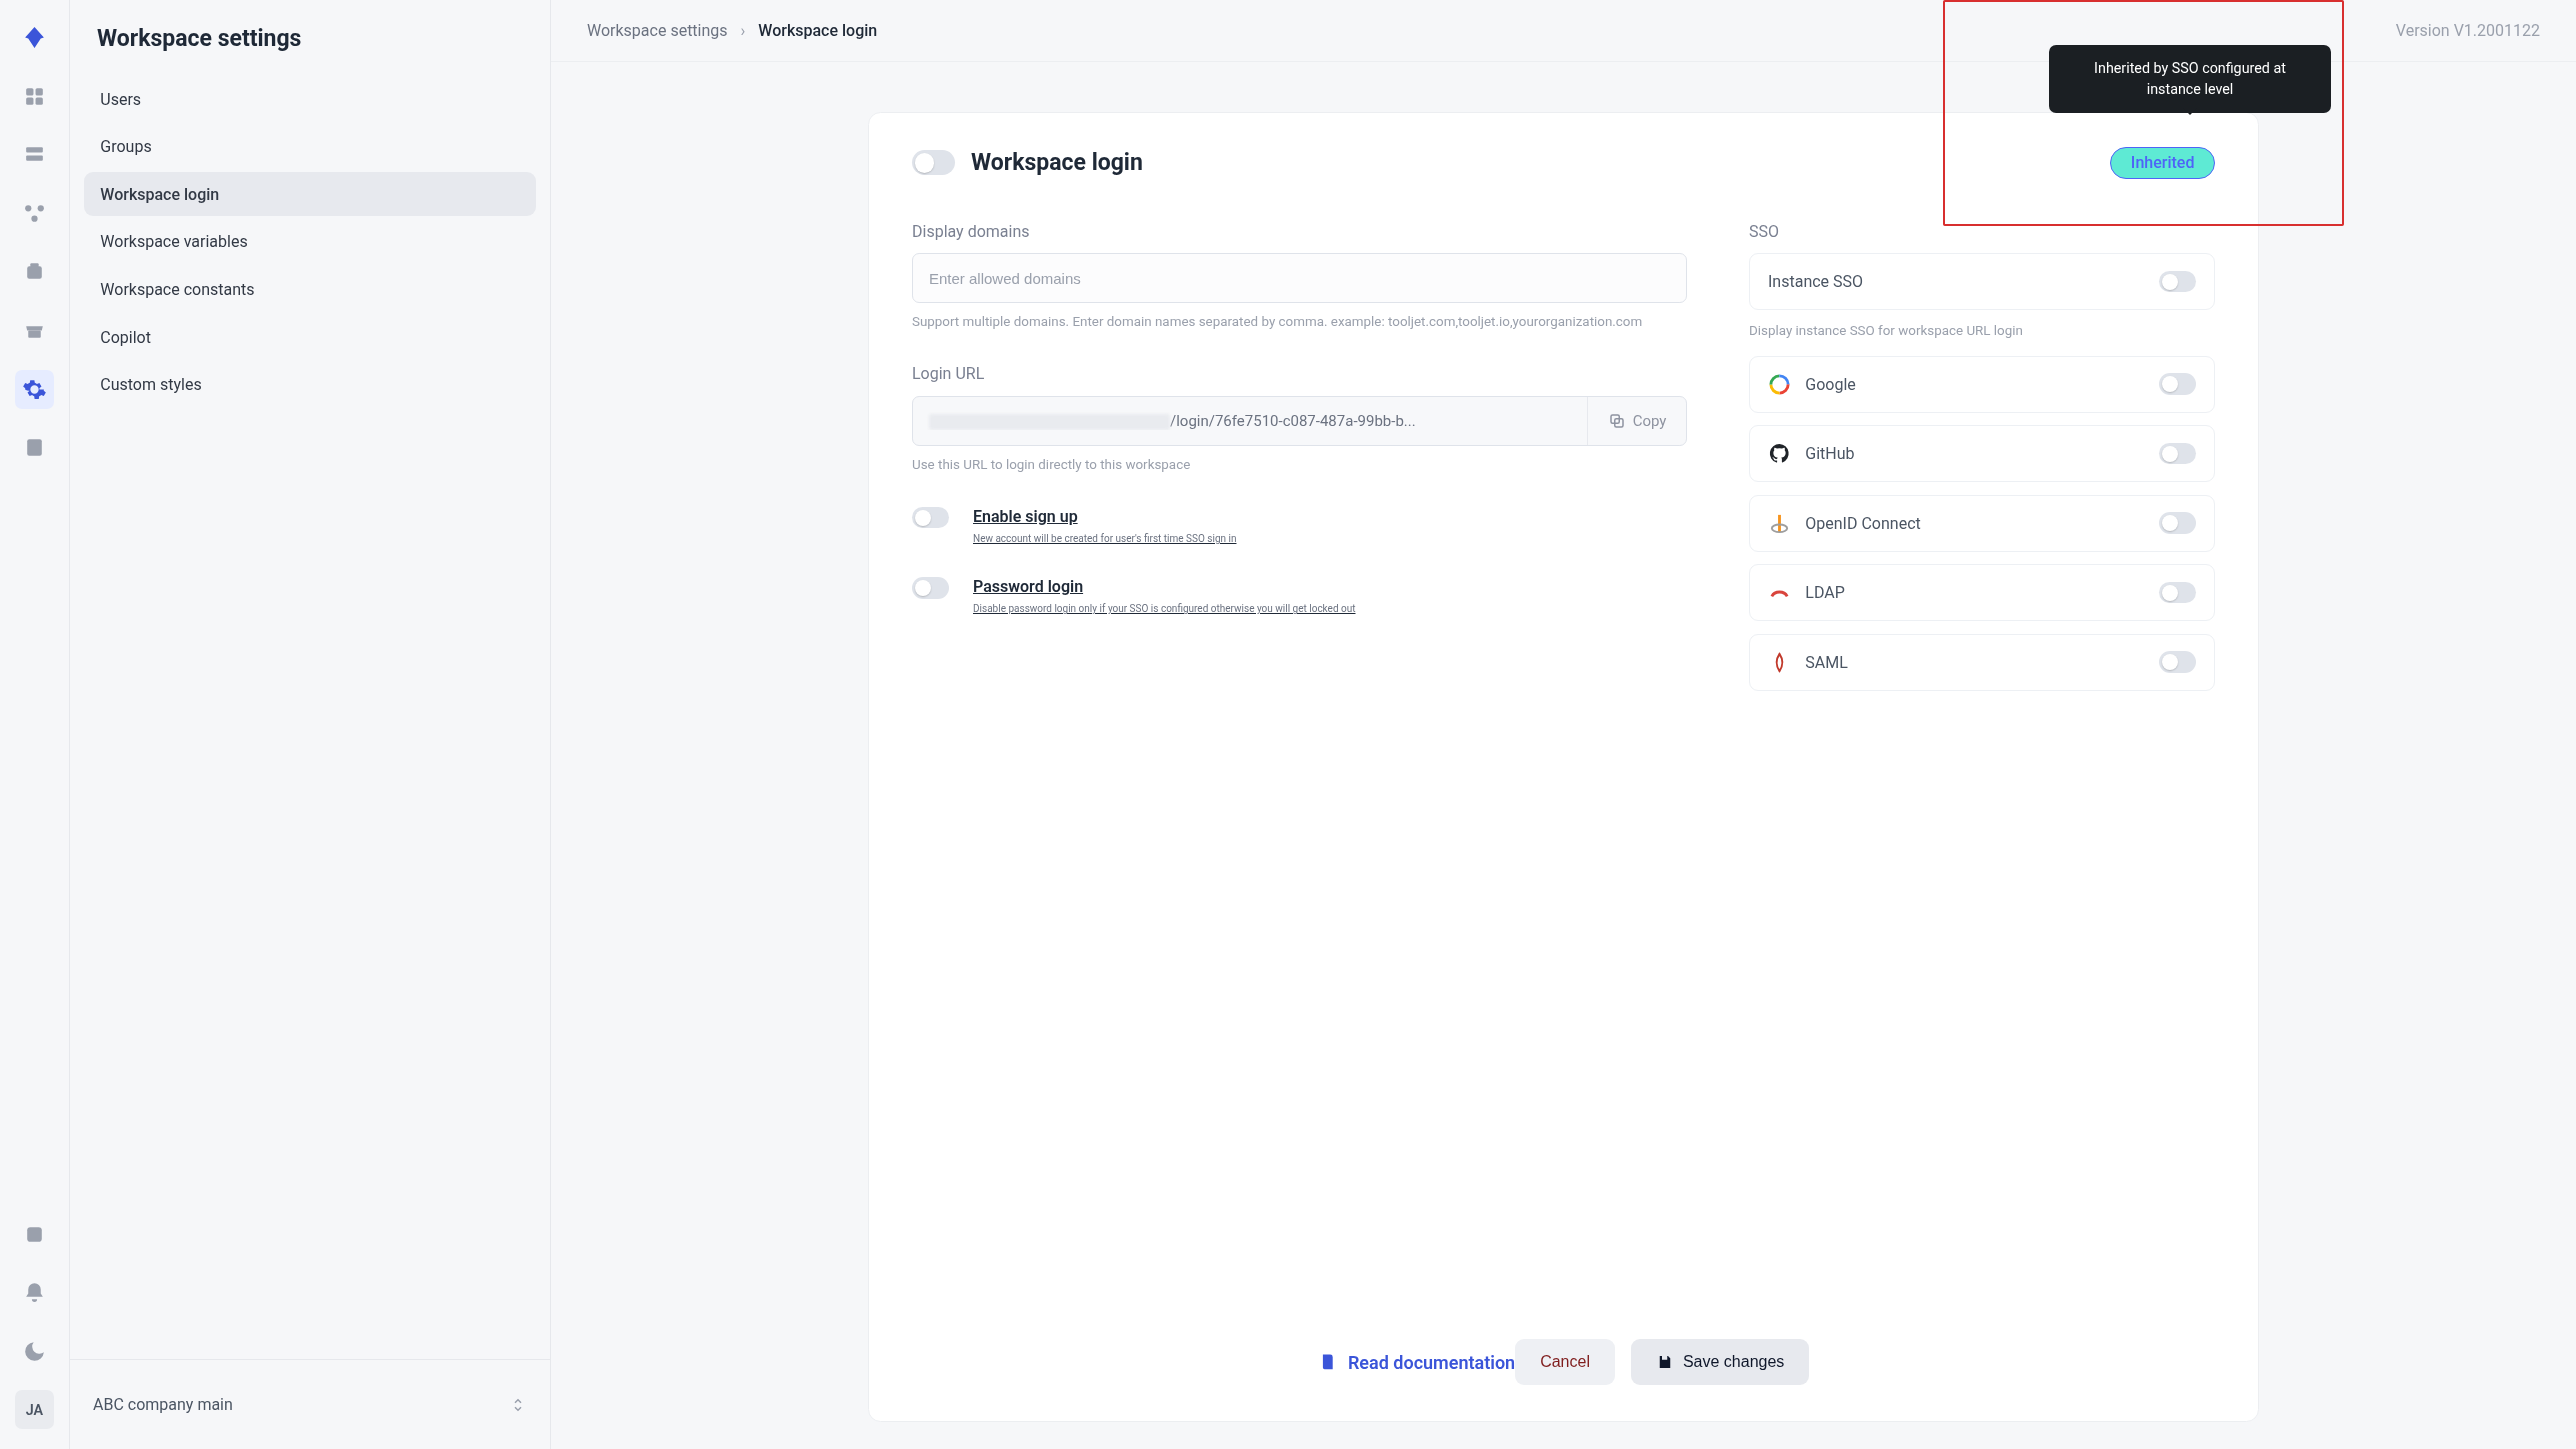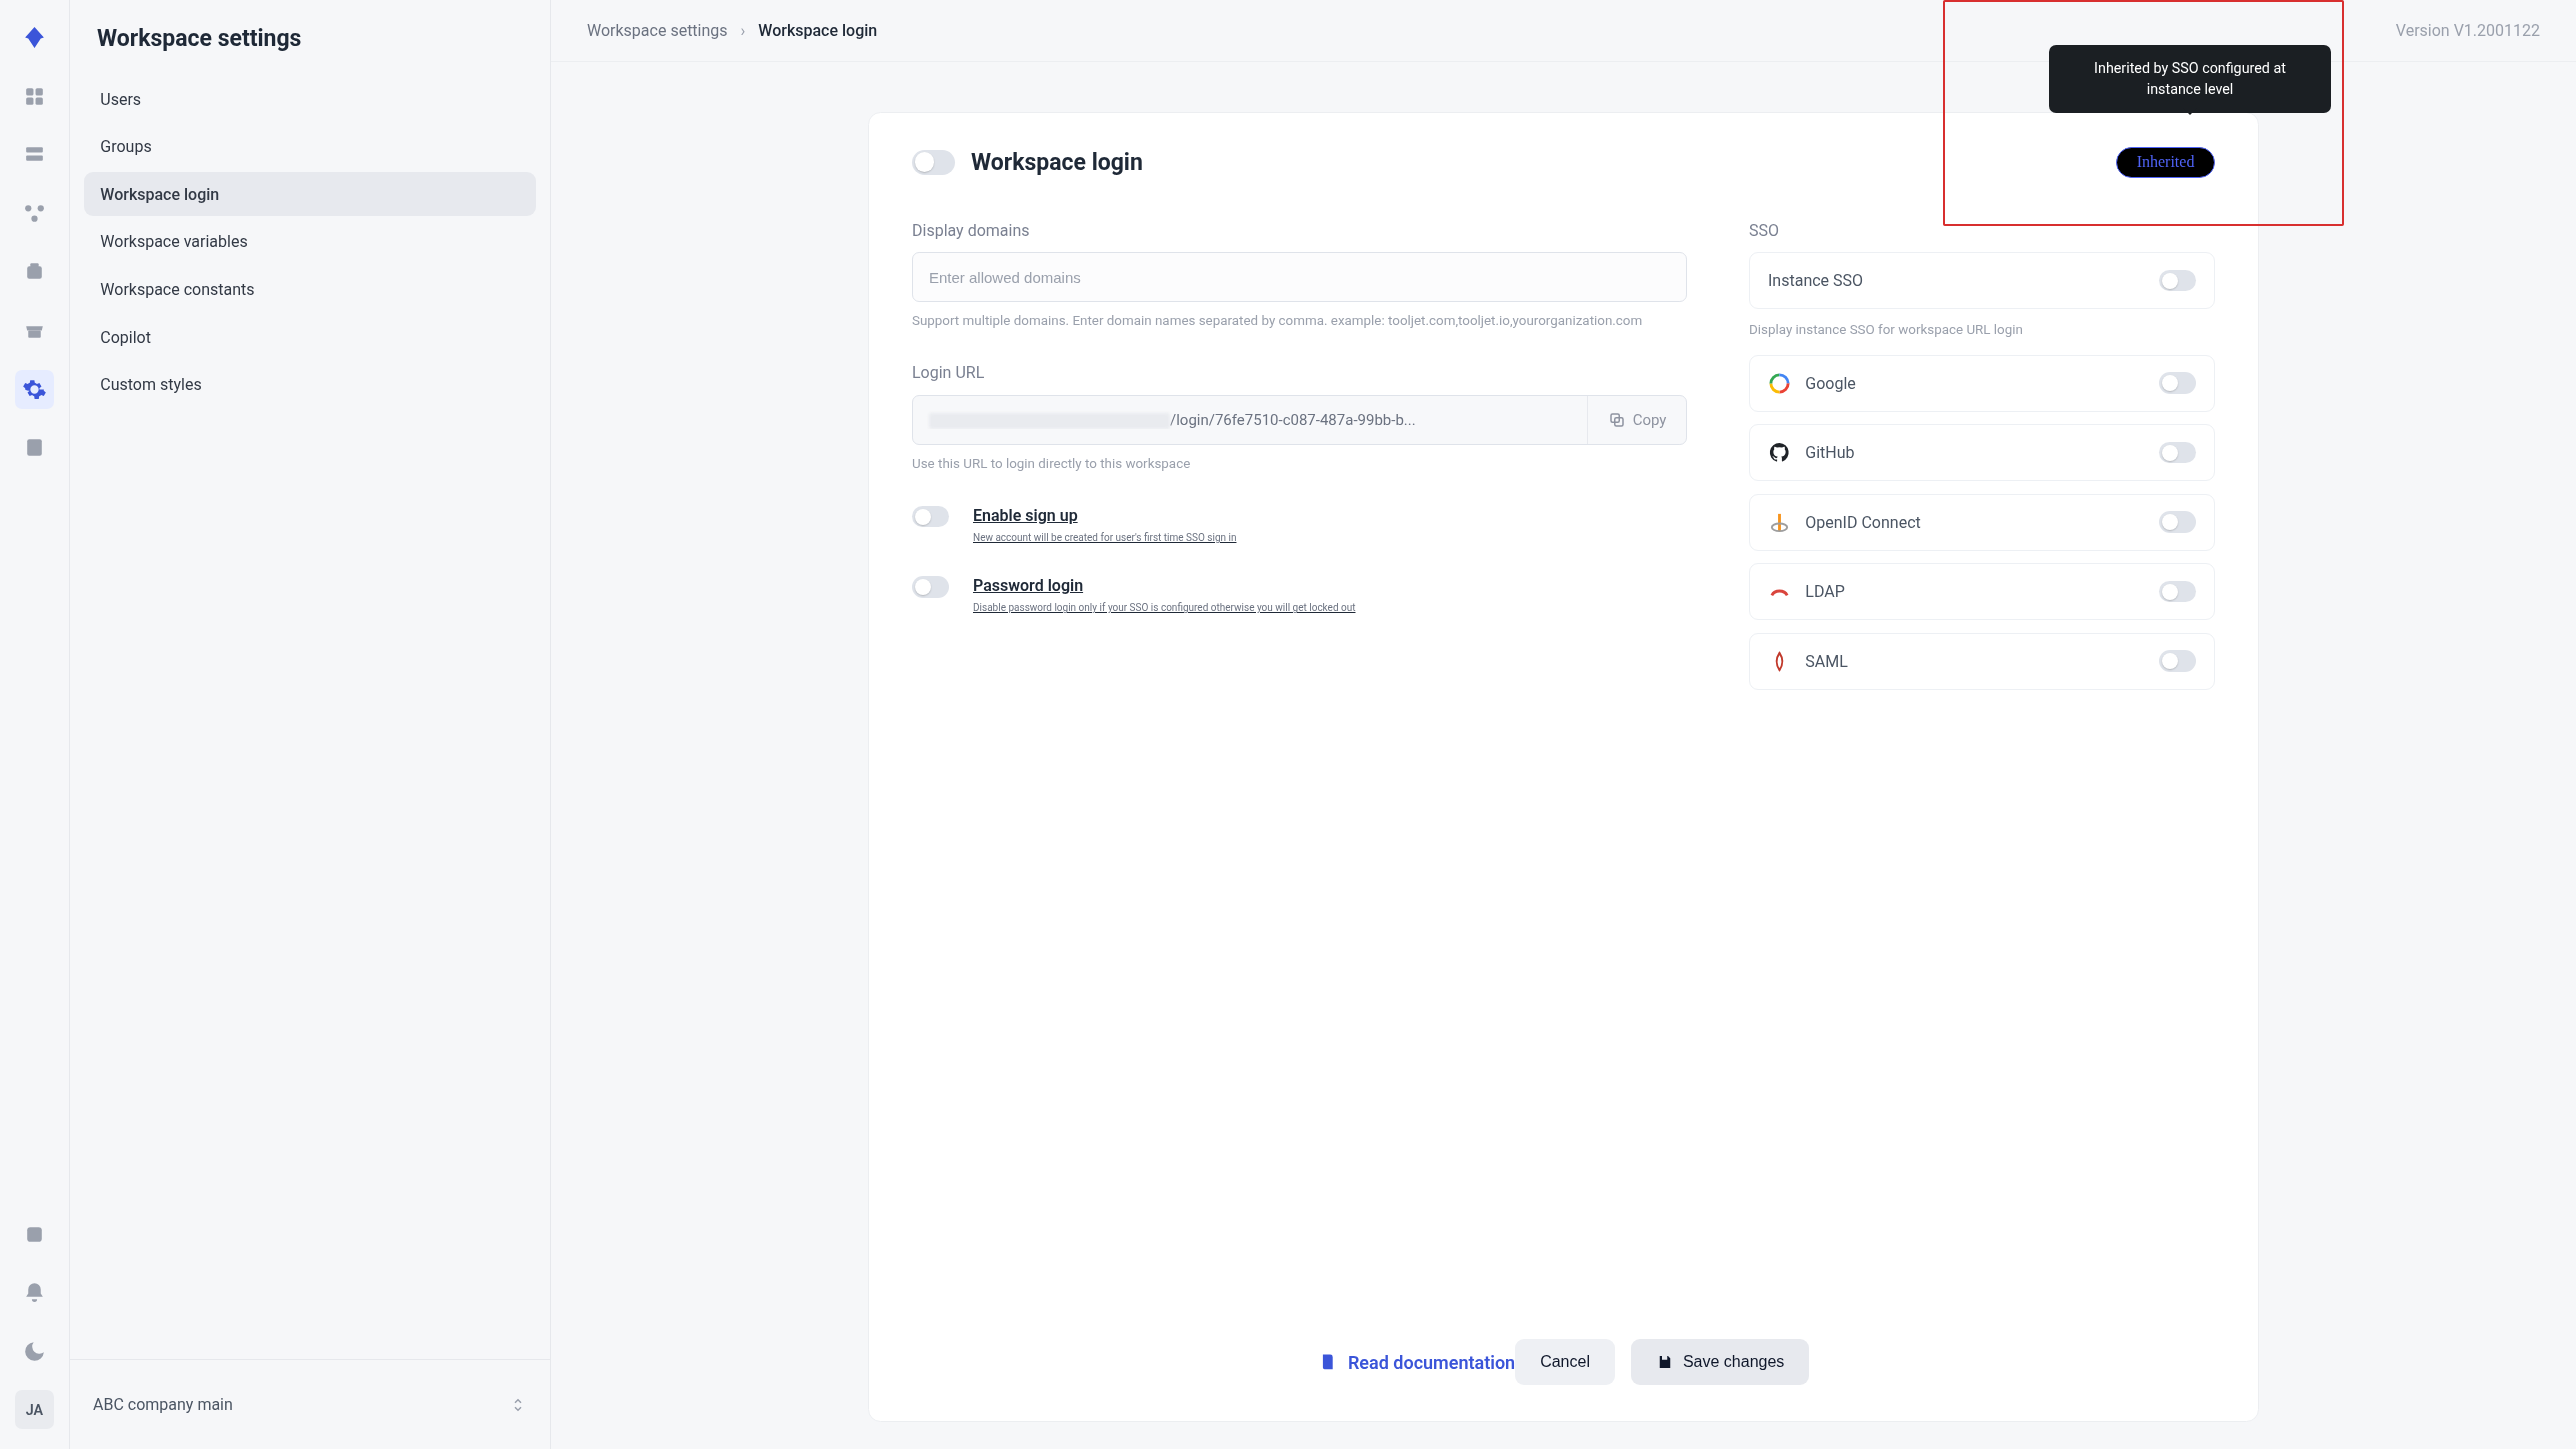--- a/index.html
+++ b/index.html
@@ -95,21 +95,21 @@
 }
 .card-header {
   display:flex;align-items:center;justify-content:space-between;
   padding:34px 43px;
 }
 .card-header .left { display:flex;align-items:center;gap:16px; }
 .card-title { font-size:23px;font-weight:700;color:#1f2937; }
 .pill {
   padding:5.3px 19.6px;border-radius:890px;
   border:1.3px solid #4f63f7;color:#4f63f7;
-  font-size:16px;font-weight:500;background:#000000;font-family:Liberation Serif, serif;
+  font-size:16px;font-weight:500;background:#5eead4;
 }
 .card-body {
   flex:1;display:flex;gap:62px;
   padding:9px 43px 18px;
 }
 .col { display:flex;flex-direction:column; }
 .col-left { flex: 0 0 775px; }
 .col-right { flex:1; }
 .section-label { color:#7a8091;font-size:16px;margin-bottom:12.5px; }
 .input {
@@ -166,21 +166,21 @@
   display:flex;align-items:center;justify-content:center;
   padding:25px 43px 36px;
 }
 .doc-link { display:flex;align-items:center;gap:10.7px;color:#3b55d9;font-size:18px;font-weight:600; }
 .doc-link svg{width:19.6px;height:19.6px;}
 .btn-row { display:flex;gap:16px; }
 .btn {
   height:46px;padding:0 25px;border-radius:9px;font-size:16px;
   display:flex;align-items:center;gap:9px;cursor:pointer;border:none;
 }
-.btn-secondary { background:#eef0f4;color:#0f172a; }
+.btn-secondary { background:#eef0f4;color:#7f1d1d; }
 .btn-primary { background:#e7e9ee;color:#0f172a; }
 .btn-primary svg{width:18px;height:18px;}
 .highlight-box {
   position:absolute;border:2.7px solid #d82f2f;
   top:0;right:232px;width:401px;height:226px;pointer-events:none;
   border-radius:1.8px;
 }
 .tooltip {
   position:absolute;top:45px;right:245px;
   background:#1b1f23;color:#fff;font-size:14.3px;

